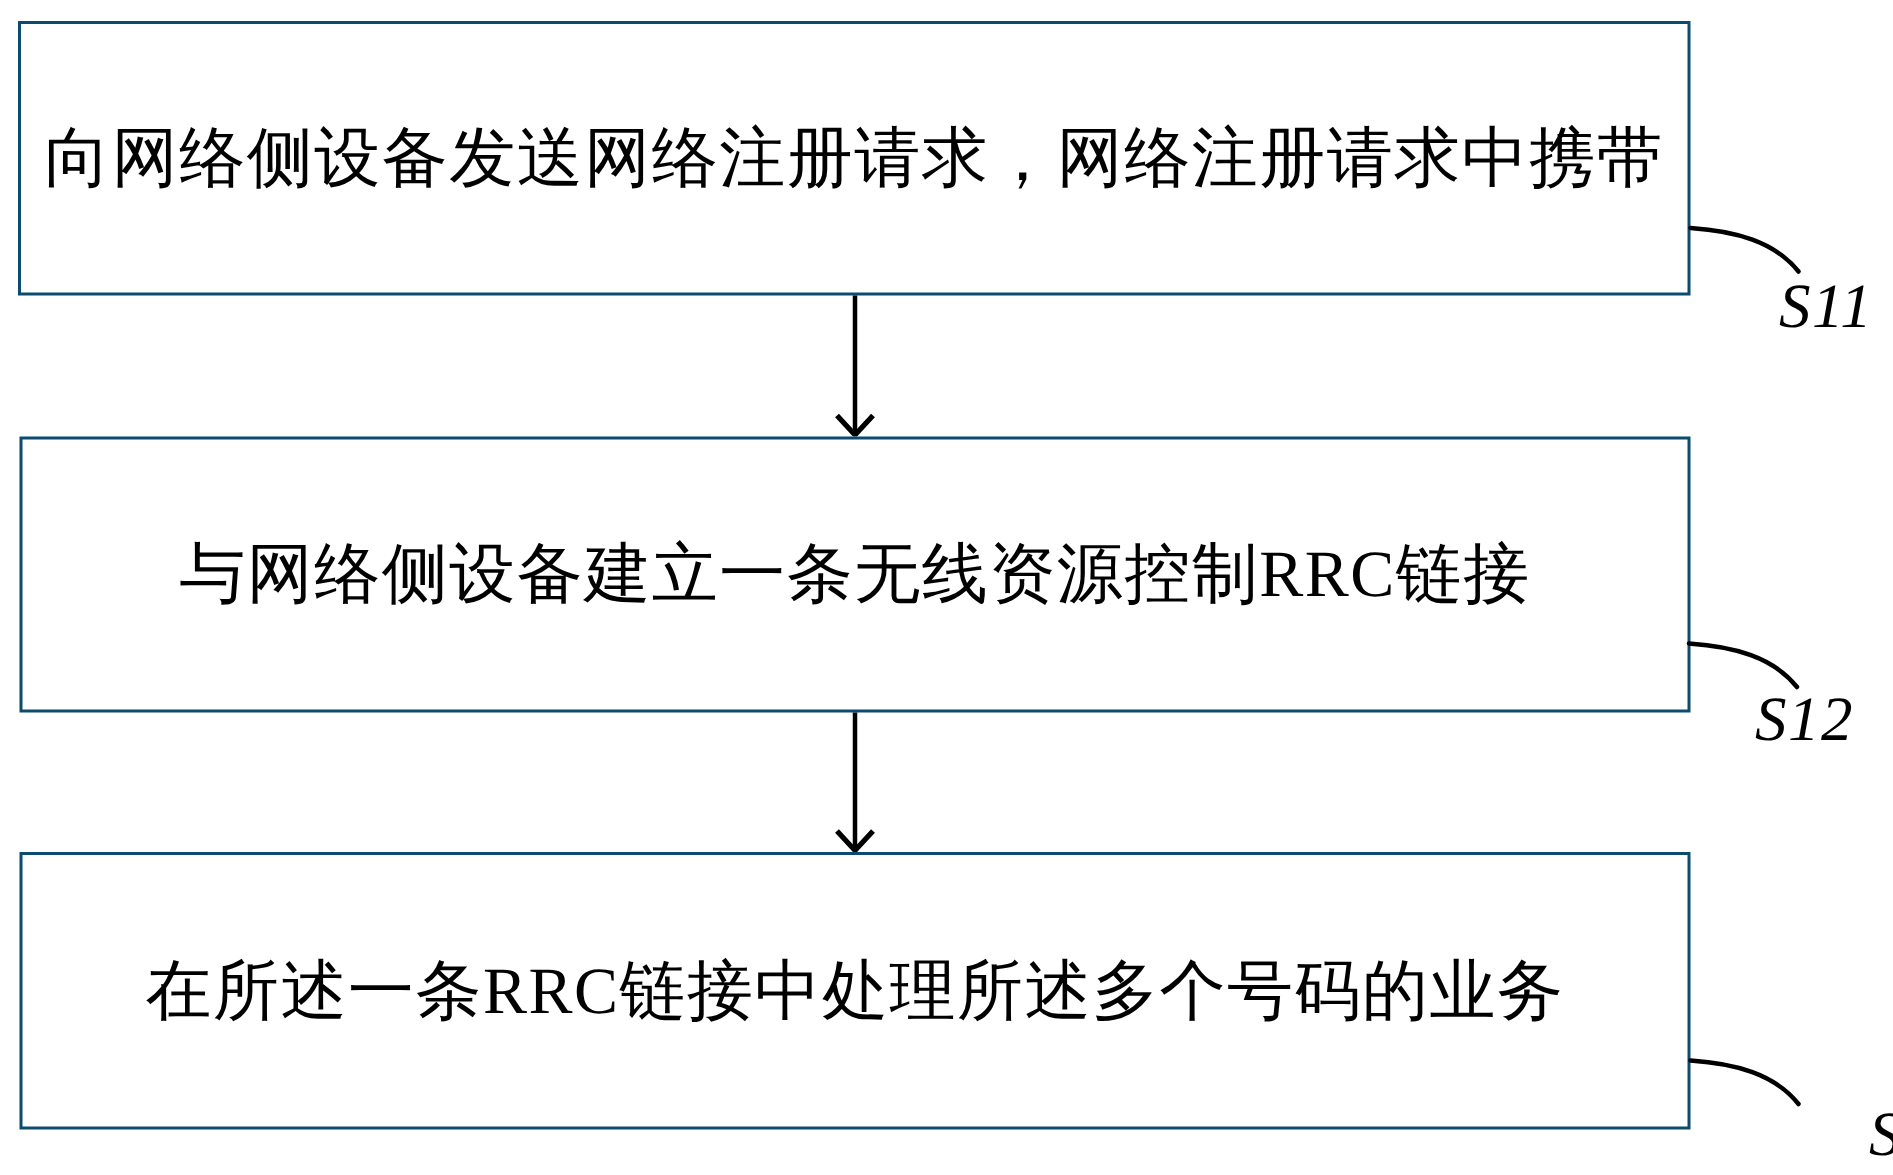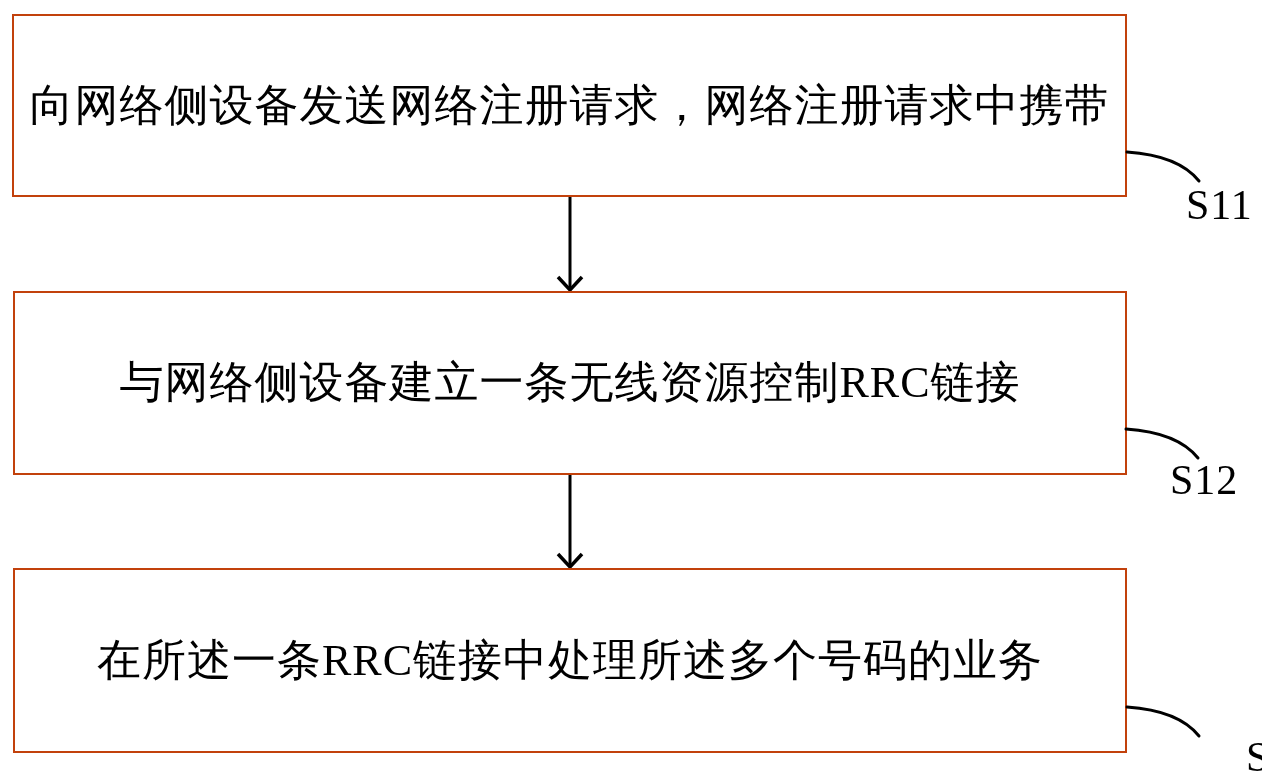--- a/index.html
+++ b/index.html
@@ -12,21 +12,21 @@
     width: 1262px;
     height: 783px;
     background: #ffffff;
     color: #000000;
     font-family: "Liberation Serif", "DejaVu Serif", serif;
     overflow: hidden;
   }
   .flow-box {
     position: absolute;
     box-sizing: border-box;
-    border: 2px solid #c2410c;
+    border: 2px solid #0c4a6e;
     background: #ffffff;
     display: flex;
     flex-direction: column;
     justify-content: center;
     align-items: center;
     text-align: center;
     font-size: 44px;
     line-height: 54px;
     letter-spacing: 1px;
     color: #000000;
@@ -46,20 +46,21 @@
   #leader2 { left: 1124px; top: 426px; }
   #leader3 { left: 1125px; top: 704px; }
 
   .step-label {
     position: absolute;
     font-size: 42px;
     line-height: 1;
     letter-spacing: 1px;
     color: #000000;
     font-family: "Liberation Serif", "DejaVu Serif", serif;
+    font-style: italic;
   }
   #label1 { left: 1186px; top: 184px; }
   #label2 { left: 1170px; top: 459px; }
   #label3 { left: 1246px; top: 736px; }
 </style>
 </head>
 <body>
 
 <div id="canvas">
 

